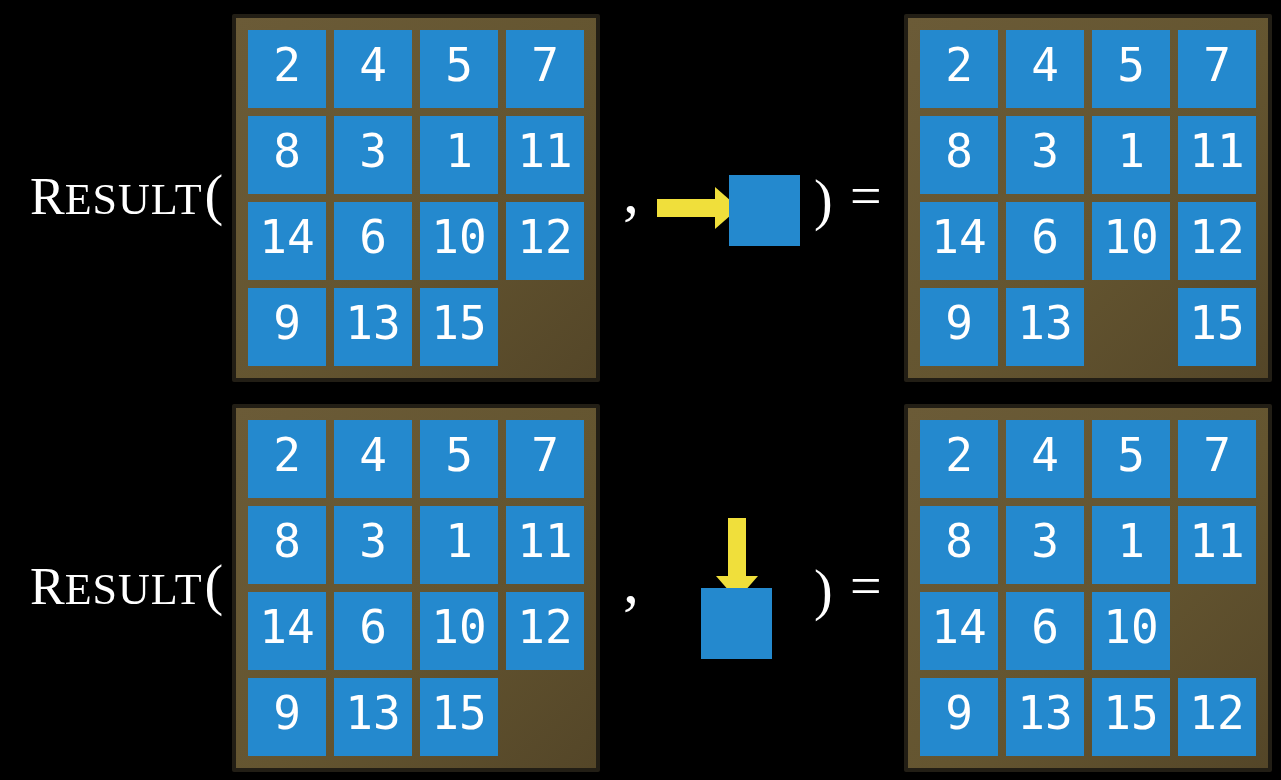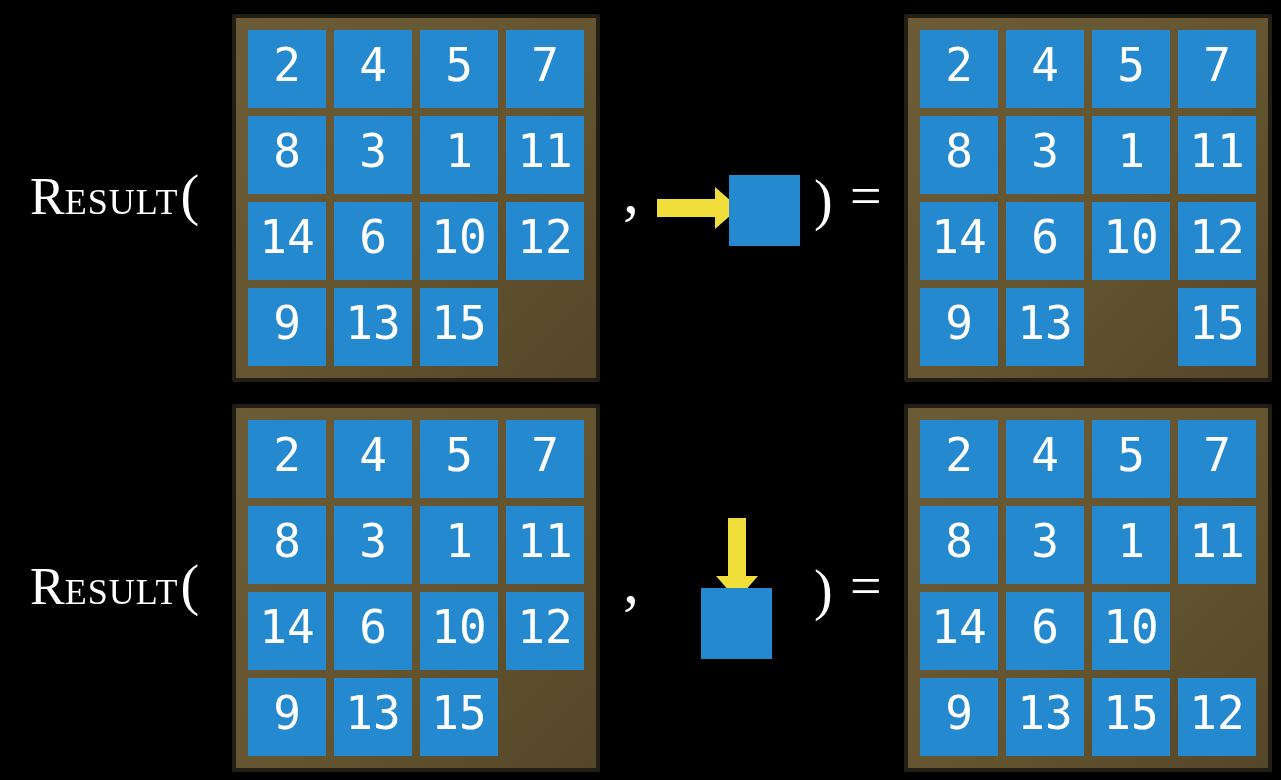--- a/index.html
+++ b/index.html
@@ -6,21 +6,21 @@
   html,body{margin:0;padding:0;background:#000;}
   #stage{position:relative;width:1281px;height:780px;background:#000;overflow:hidden;
          font-family:"Liberation Serif",serif;}
   .row{position:absolute;left:0;width:1281px;height:390px;}
   #row1{top:0;}
   #row2{top:390px;}
 
   
   .fn-label{position:absolute;left:30px;top:167px;color:#fff;white-space:nowrap;line-height:1;}
   .fn-cap{font-size:52px;line-height:1;}
-  .fn-rest{font-size:36px;line-height:1;letter-spacing:1px;}
+  .fn-rest{font-size:44px;line-height:1;letter-spacing:1px;}
   .fn-paren{font-size:56px;line-height:1;margin-left:2px;}
 
   
   .board{position:absolute;width:368px;height:368px;box-sizing:border-box;
          border:4px solid #221e15;border-radius:2px;
          background:linear-gradient(135deg,#6b5b37 0%,#645530 55%,#544628 100%);
          padding:12px;display:grid;
          grid-template-columns:repeat(4,1fr);grid-template-rows:repeat(4,1fr);gap:8px;}
   .board.input{left:232px;top:14px;}
   .board.output{left:904px;top:14px;}

